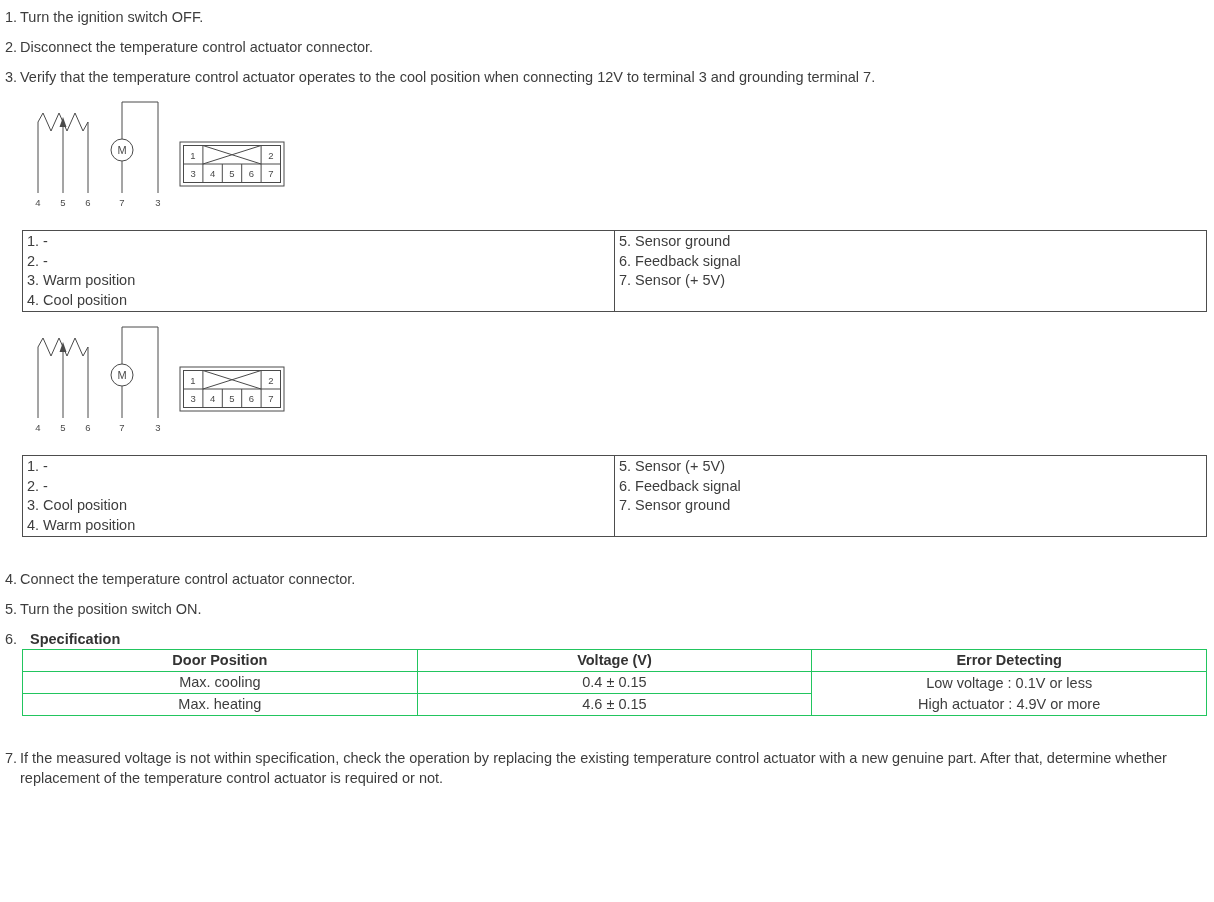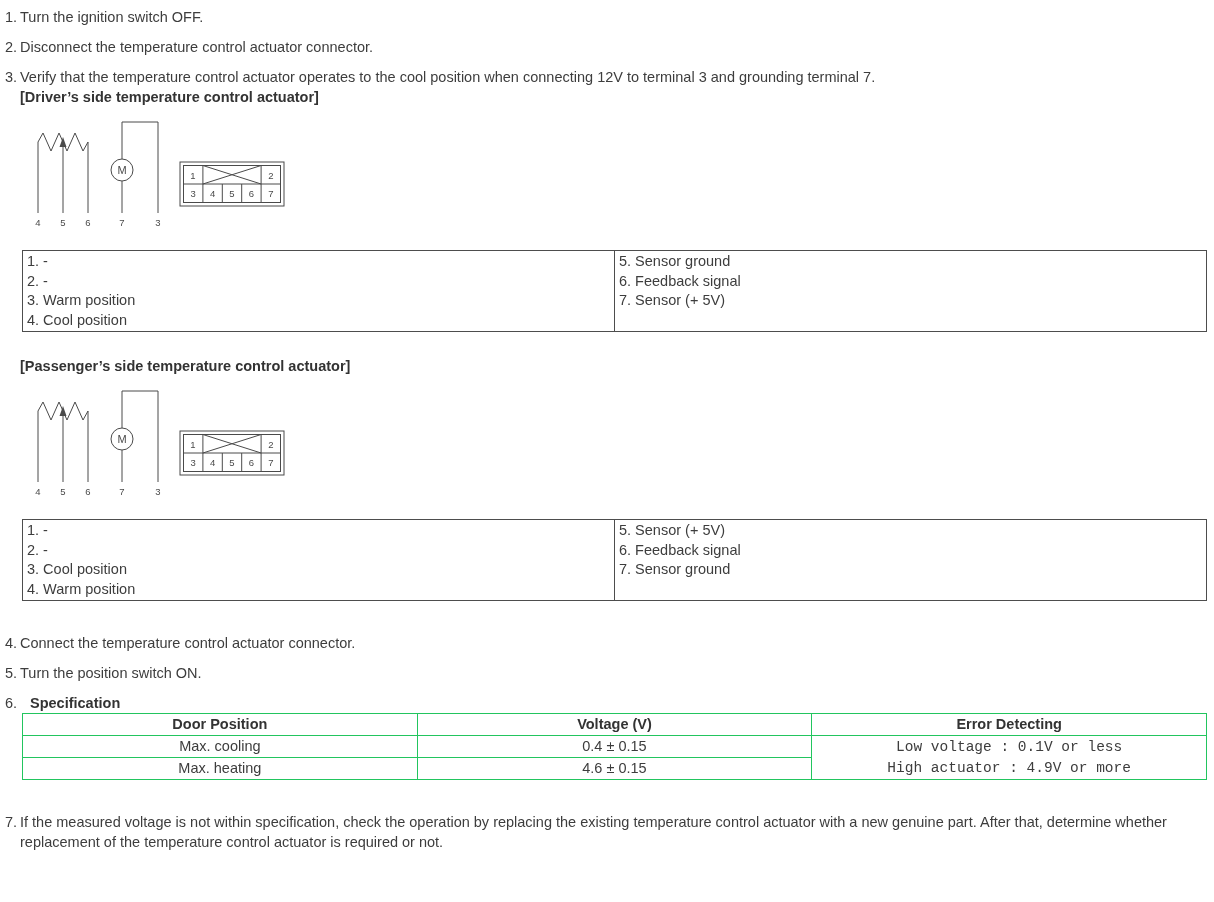--- a/index.html
+++ b/index.html
@@ -23,21 +23,21 @@
     border: 1px solid #4d4d4d; width: 50%;
     vertical-align: top; padding: 1px 4px;
   }
   .term-table td div { line-height: 19.5px; }
   .spec-label { font-weight: 700; color: #333; line-height: 20px; margin-left: 10px; }
   .spec-table th, .spec-table td {
     border: 1px solid #22c55e; text-align: center;
     padding: 2px 4px; line-height: 17px;
   }
   .spec-table th { font-weight: 700; color: #333; width: 33.3%; }
-  .spec-table .err-cell { padding: 0 4px; font-family: Liberation Mono, monospace; }
+  .spec-table .err-cell { padding: 0 4px; }
   .spec-table .err-cell div { line-height: 21px; }
 </style>
 </head>
 <body>
 
 <div class="page">
 
   <div class="step">
     <div class="step-num">1.</div>
     <div class="step-body">Turn the ignition switch OFF.</div>
@@ -46,21 +46,20 @@
   <div class="step">
     <div class="step-num">2.</div>
     <div class="step-body">Disconnect the temperature control actuator connector.</div>
   </div>
 
   <div class="step mb-lg">
     <div class="step-num">3.</div>
     <div class="step-body">
       <div>Verify that the temperature control actuator operates to the cool position when connecting 12V to terminal 3 and grounding terminal 7.</div>
 
-      <div class="subheading">[Driver’s side temperature control actuator]</div>
 
       <svg class="actuator-diagram" width="262" height="115" viewBox="0 0 262 115">
         <g fill="none" stroke="#4a4a4a" stroke-width="1">
           <path d="M8 26 L13 17 L21 35 L29 17 L37 35 L45 17 L53 35 L58 26"></path>
           <line x1="8" y1="26" x2="8" y2="97"></line>
           <line x1="33" y1="31" x2="33" y2="97"></line>
           <line x1="58" y1="26" x2="58" y2="97"></line>
           <line x1="92" y1="6" x2="128" y2="6"></line>
           <line x1="92" y1="6" x2="92" y2="43"></line>
           <circle cx="92" cy="54" r="11"></circle>
@@ -105,21 +104,20 @@
           </td>
           <td>
             <div>5. Sensor ground</div>
             <div>6. Feedback signal</div>
             <div>7. Sensor (+ 5V)</div>
           </td>
         </tr>
       </tbody>
         </table>
 
-      <div class="subheading spaced">[Passenger’s side temperature control actuator]</div>
 
       <svg class="actuator-diagram" width="262" height="115" viewBox="0 0 262 115">
         <g fill="none" stroke="#4a4a4a" stroke-width="1">
           <path d="M8 26 L13 17 L21 35 L29 17 L37 35 L45 17 L53 35 L58 26"></path>
           <line x1="8" y1="26" x2="8" y2="97"></line>
           <line x1="33" y1="31" x2="33" y2="97"></line>
           <line x1="58" y1="26" x2="58" y2="97"></line>
           <line x1="92" y1="6" x2="128" y2="6"></line>
           <line x1="92" y1="6" x2="92" y2="43"></line>
           <circle cx="92" cy="54" r="11"></circle>

